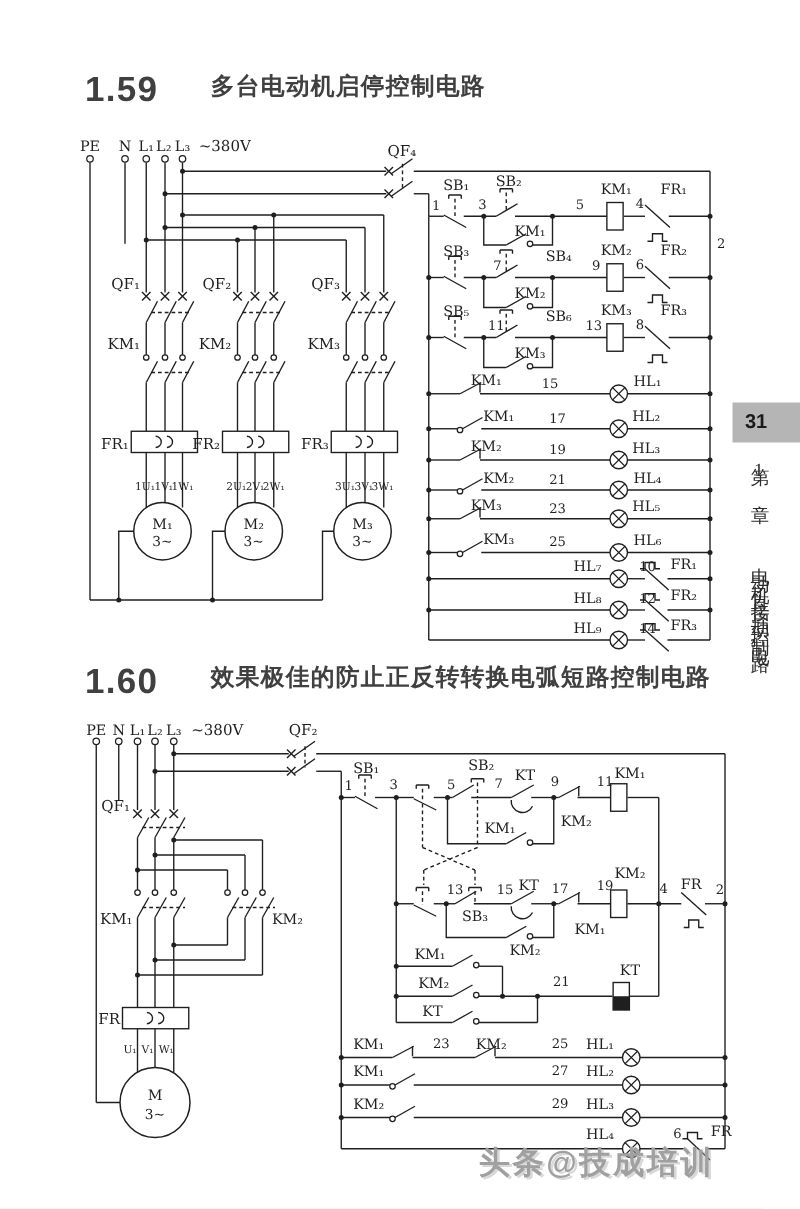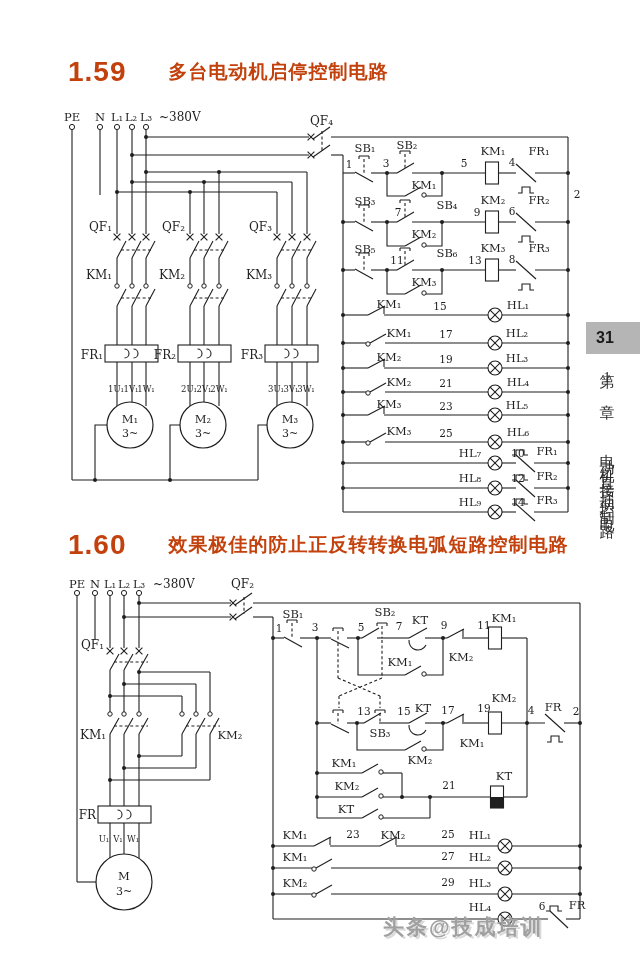--- a/index.html
+++ b/index.html
@@ -1,31 +1,31 @@
 <!DOCTYPE html>
 <html><head>
 <meta charset="utf-8">
 <style>
   html,body{margin:0;padding:0;background:#e8e8e8;}
   #page{position:relative;width:640px;height:967px;background:#ffffff;overflow:hidden;
         font-family:"Liberation Sans","DejaVu Sans",sans-serif;}
   svg{position:absolute;left:0;top:0;}
-  .sec-head{position:absolute;display:flex;align-items:center;color:#c2410c;}
+  .sec-head{position:absolute;display:flex;align-items:flex-start;color:#404040;}
   .sec-num{font-weight:bold;font-size:28px;letter-spacing:1px;}
   .sec-title{font-weight:bold;font-size:19px;margin-left:42px;letter-spacing:1px;white-space:nowrap;}
   #head159{left:68px;top:56px;}
   #head160{left:68px;top:529px;}
   .page-tab{position:absolute;right:0;top:322px;width:54px;height:32px;
             display:flex;align-items:center;}
   .page-num{font-weight:bold;font-size:16px;color:#1a1a1a;padding-left:10px;}
   .vtext{position:absolute;writing-mode:vertical-rl;text-orientation:upright;
          color:#2b2b2b;font-size:15px;letter-spacing:7px;font-family:"Liberation Serif","DejaVu Serif",serif;}
   #chapLabel{left:597px;top:362px;}
   #chapTitle{left:597px;top:442px;}
-  .watermark{position:absolute;left:383px;top:913px;font-size:21px;font-weight:bold;
+  .watermark{position:absolute;left:383px;top:913px;font-size:25px;font-weight:bold;
              color:#a0a0a0;letter-spacing:2px;text-shadow:2px 2px 0 rgba(170,170,170,.45);}
 </style>
 </head>
 <body>
 
 <div id="page" style="background: rgb(255, 255, 255);">
 
   <div class="sec-head" id="head159">
     <span class="sec-num">1.59</span>
     <span class="sec-title">多台电动机启停控制电路</span>

